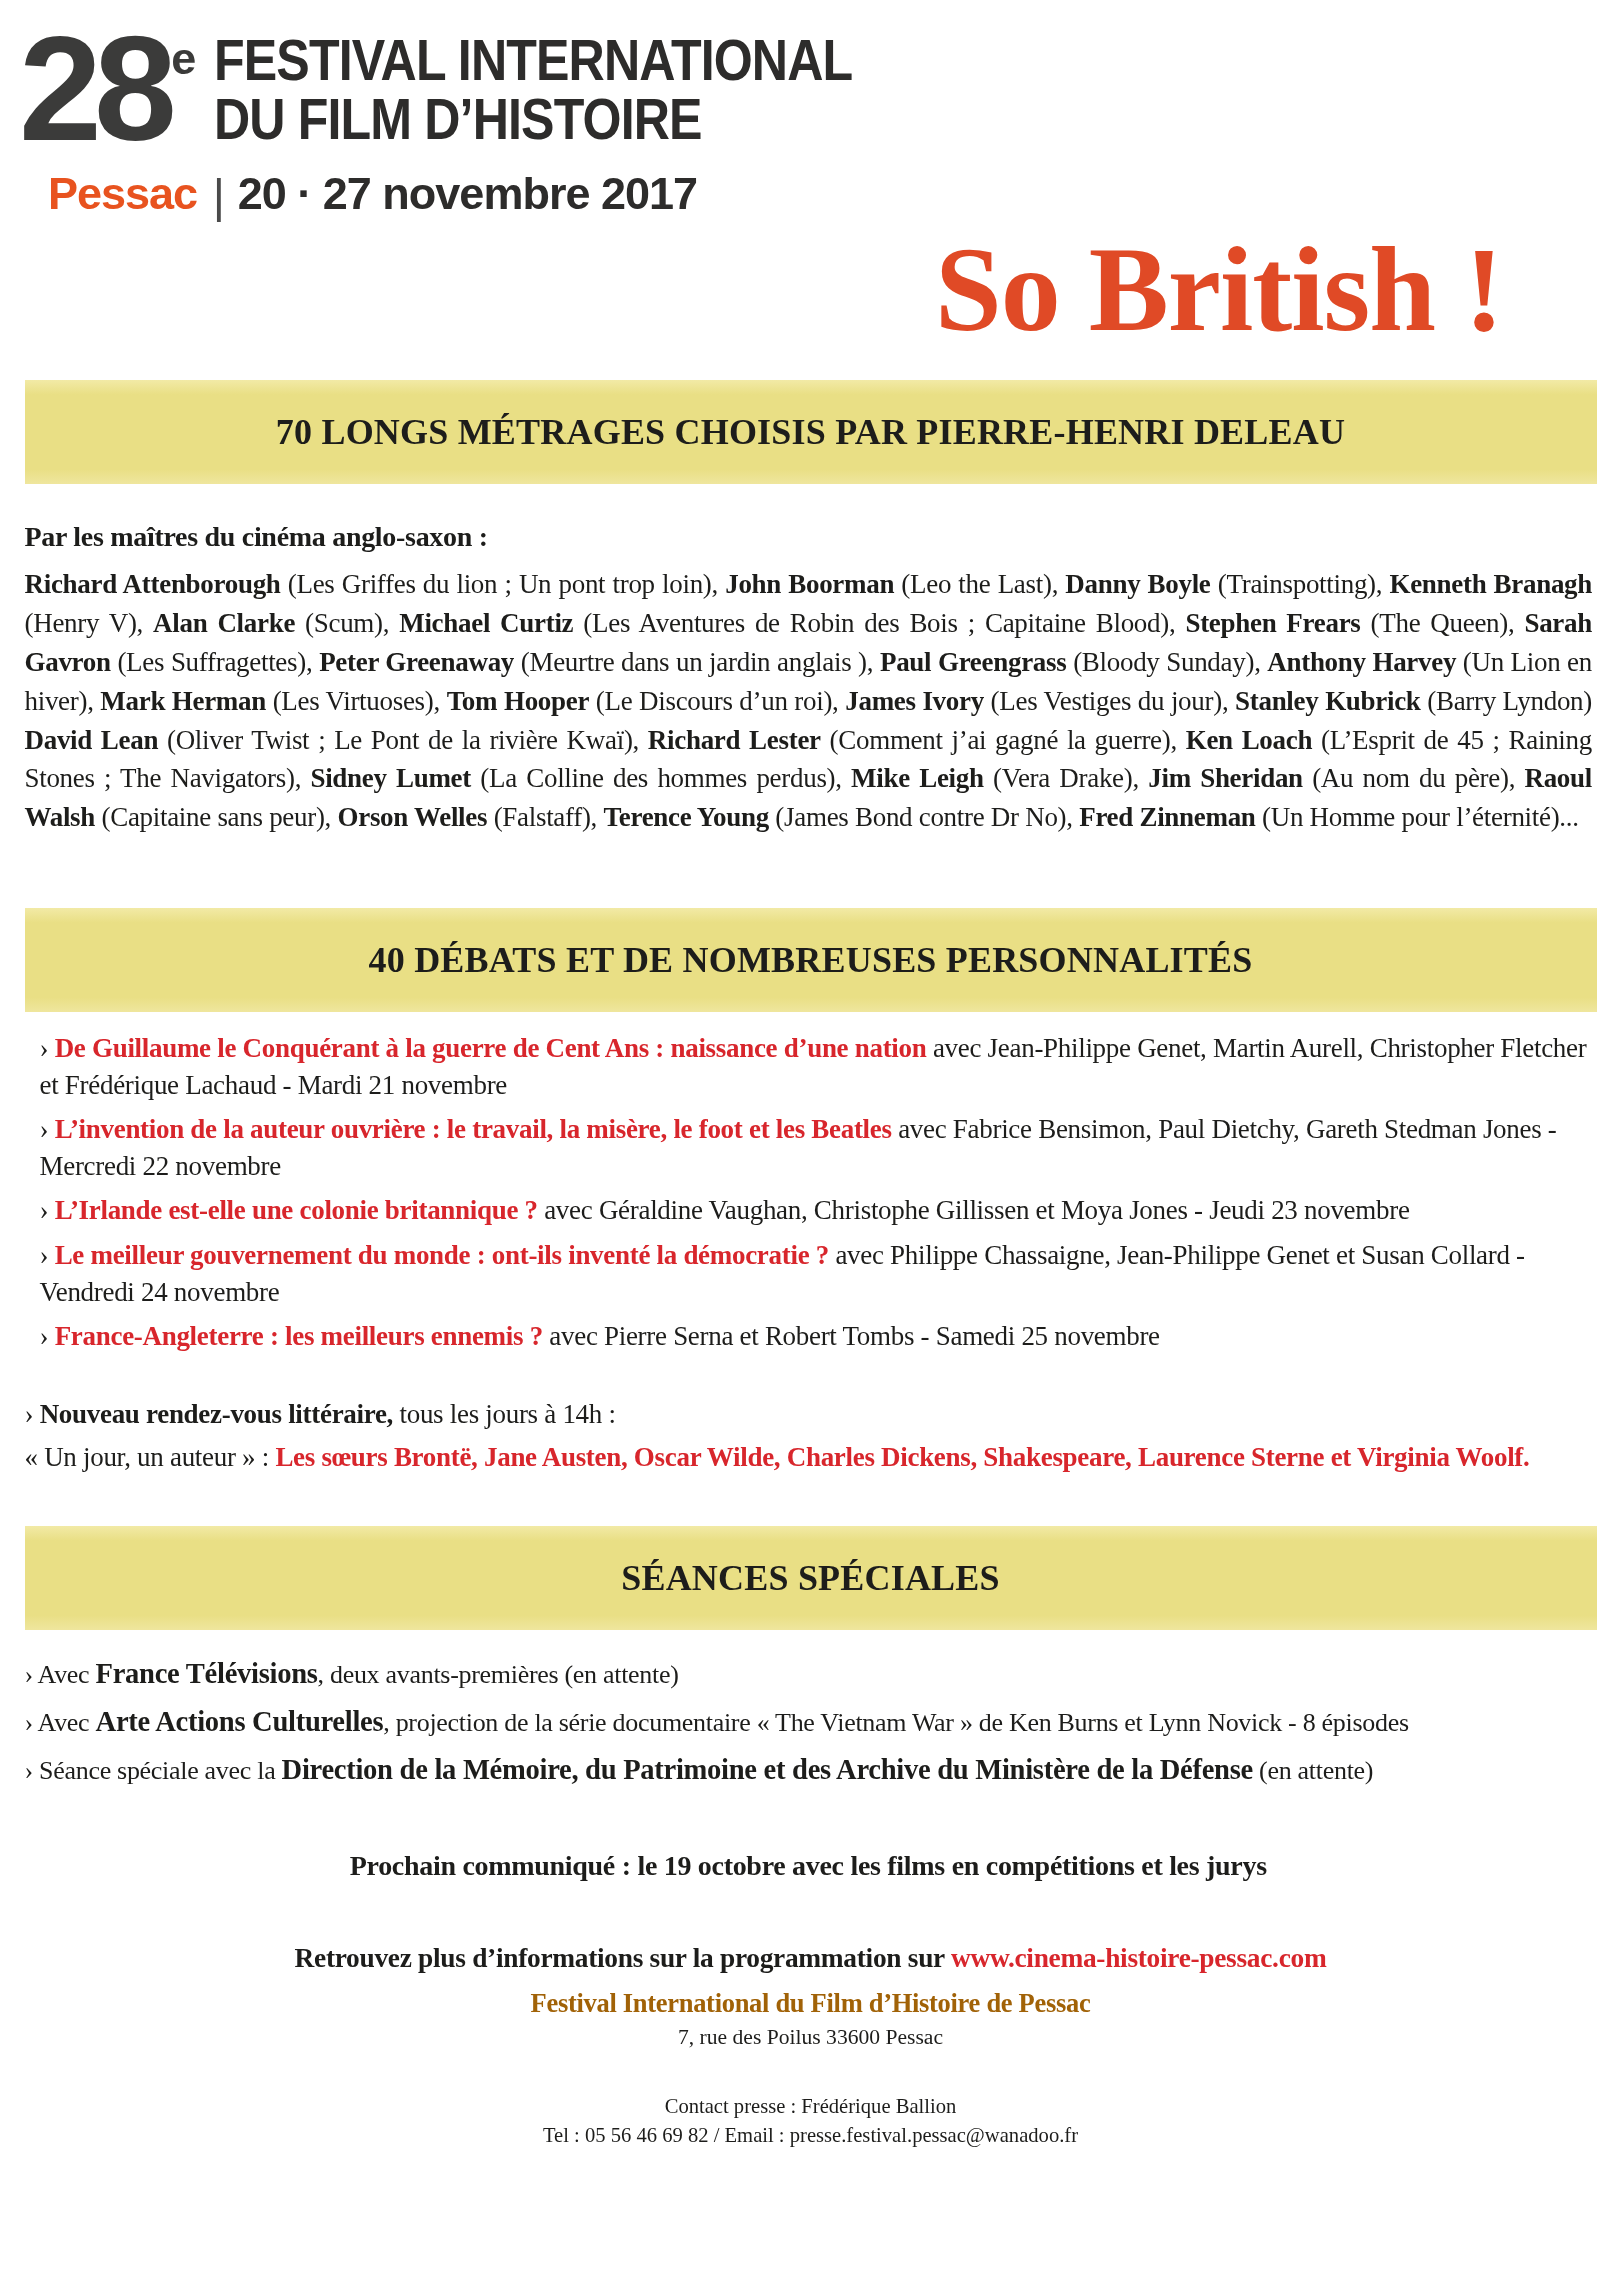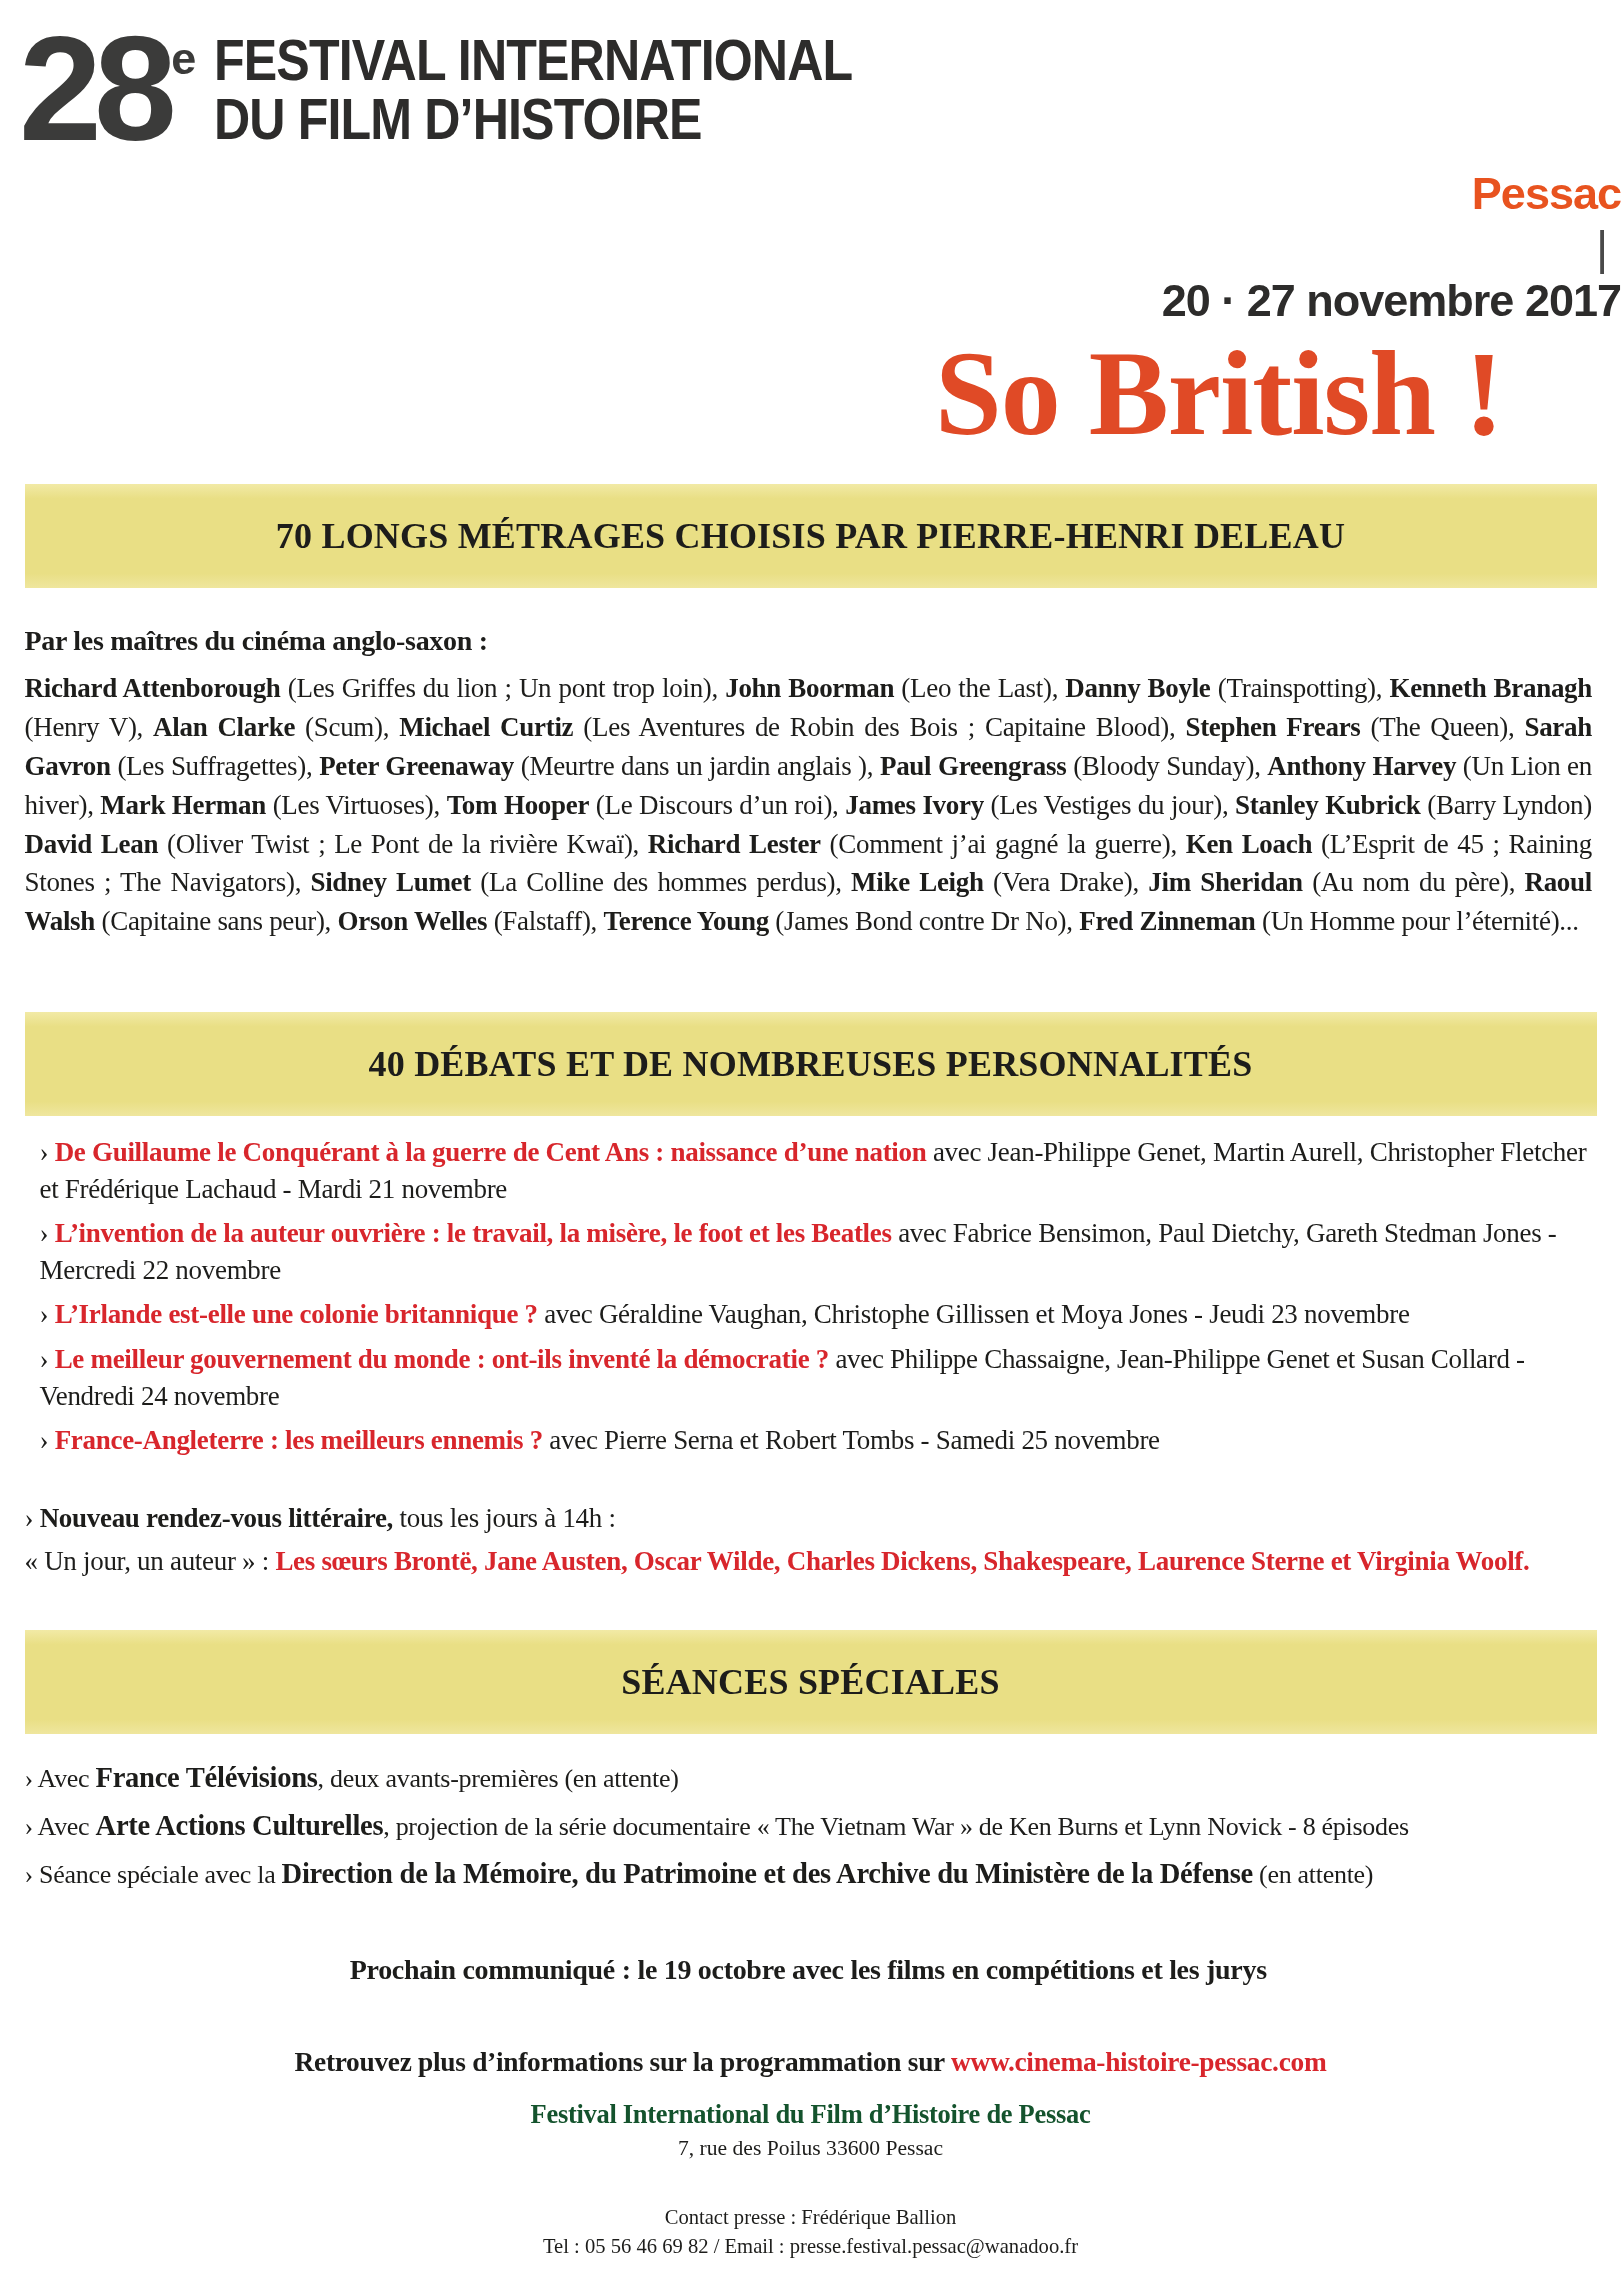--- a/index.html
+++ b/index.html
@@ -22,21 +22,21 @@
   }
   .titles {
     font-family:"Liberation Sans", sans-serif; font-weight:bold;
     font-size:57px; line-height:1.03; color:#2d2c2b; letter-spacing:-1px;
     transform:scaleX(0.88); transform-origin:left top; margin:2px 0 0 17.6px;
     white-space:nowrap;
   }
   .city-row {
     margin:19.6px 0 0 29px; font-family:"Liberation Sans", sans-serif;
     font-weight:bold; font-size:45px; letter-spacing:-1px;
-    display:flex; align-items:flex-end;flex-direction:column;
+    display:flex; align-items:flex-start;
   }
   .city { color:#e8531f; }
   .city-sep { color:#4a4a4a; font-weight:normal; font-size:47px; margin:0 13.7px 0 15.7px; }
   .dates { color:#2d2c2b; }
   .theme {
     text-align:right; padding-right:118px; margin-top:3.9px;
     font-size:120px; line-height:1.05; font-weight:bold; color:#e04a26;
     letter-spacing:-1px;
   }
   
@@ -61,21 +61,21 @@
   .seances-list { margin-top:21.6px; }
   .seance-item { margin:3.9px 29px 0 24.5px; font-size:26px; line-height:1.55; letter-spacing:-0.3px; }
   .communique {
     margin:57px 29px 0 24.5px; text-align:center;
     font-size:28px; font-weight:bold; letter-spacing:-0.3px;
   }
   .communique span { text-underline-offset:4.9px; }
   
   .footer { margin-top:61px; text-align:center; }
   .footer-info { font-size:27.4px; font-weight:bold; letter-spacing:-0.3px; }
-  .footer-org { margin-top:21px; font-size:26.5px; font-weight:bold; color:#14532d; letter-spacing:-0.3px; }
+  .footer-org { margin-top:14px; font-size:26.5px; font-weight:bold; color:#a16207; letter-spacing:-0.3px; }
   .footer-addr { margin-top:5.9px; font-size:21.6px; }
   .footer-contact1 { margin-top:45px; font-size:20.6px; }
   .footer-contact2 { margin-top:5.9px; font-size:20.6px; }
   
   .b { font-weight:bold; }
   .i { font-style:italic; }
   .red { color:#d8262c; }
   .lg { font-size:1.1em; }
 </style>
 </head>

